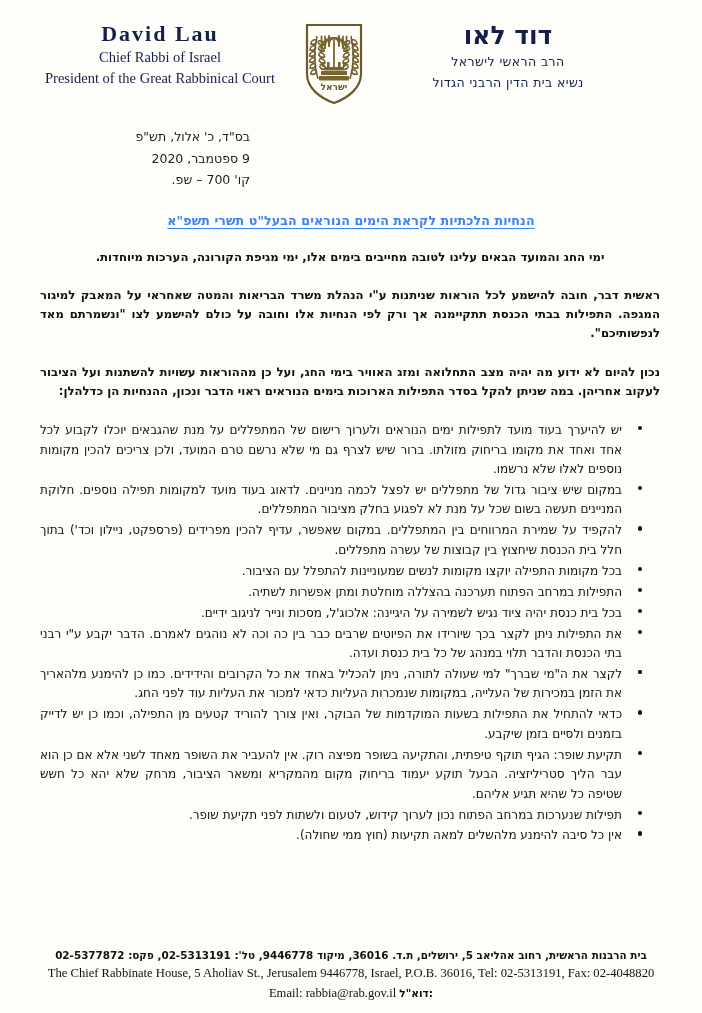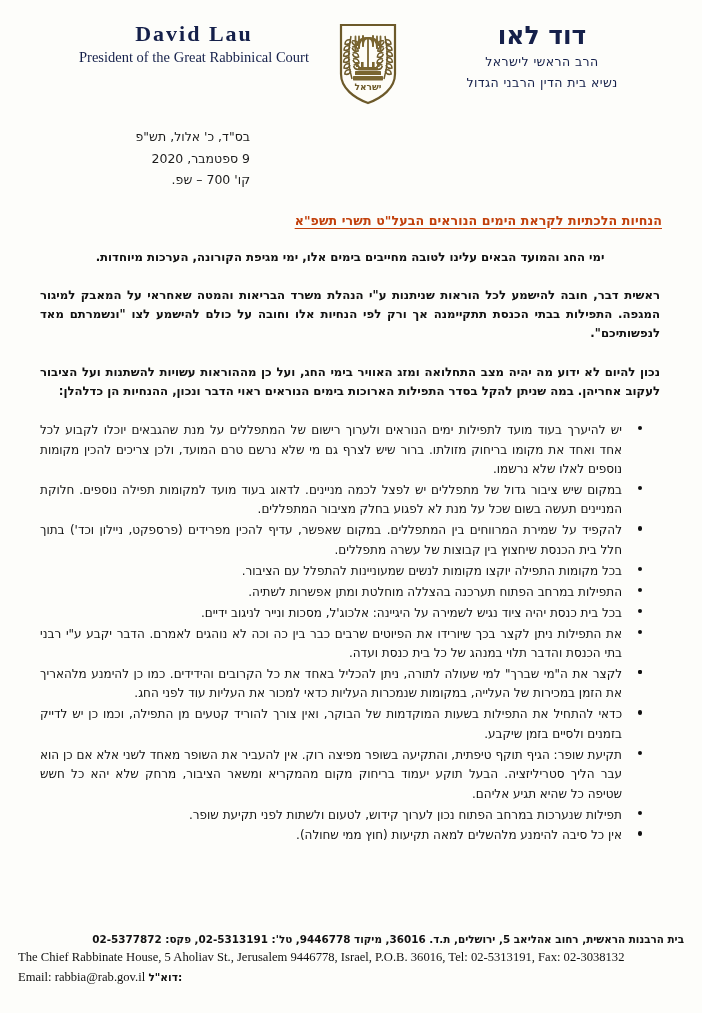--- a/index.html
+++ b/index.html
@@ -16,21 +16,21 @@
     overflow: hidden;
     font-family: "Liberation Serif", "DejaVu Serif", serif;
     color: #1a1a1a;
     box-sizing: border-box;
   }
 
   
   .letterhead {
     display: flex;
     align-items: flex-start;
-    justify-content: flex-end;
+    justify-content: flex-start;
     padding: 18px 26px 0 26px;
     height: 108px;
     box-sizing: border-box;
   }
   .lh-col {
     width: 268px;
     text-align: center;
     color: #15204a;
   }
   .lh-col.en { padding-top: 3px; }
@@ -87,28 +87,29 @@
     font-size: 12.5px;
     line-height: 1.72;
     color: #1c1c1c;
     text-align: right;
   }
   .dateblock div { white-space: nowrap; }
 
   
   .doc-title {
     direction: rtl;
+    text-align: center;
     font-family: "DejaVu Sans", sans-serif;
     font-weight: bold;
     font-size: 12.6px;
     text-decoration: underline;
     text-underline-offset: 3px;
     margin: 22px 40px 0 40px;
     letter-spacing: 0.1px;
-    color: #c2410c;
+    color: #3b82f6;
   }
 
   
   .body-area {
     direction: rtl;
     padding: 0 42px 0 40px;
     margin-top: 20px;
   }
   .para {
     font-family: "DejaVu Sans", sans-serif;
@@ -151,21 +152,22 @@
     height: 4.2px;
     background: #111;
     border-radius: 50%;
   }
 
   
   .footer {
     position: absolute;
     left: 0;
     right: 0;
-    bottom: 26px;
+    bottom: 10px;
+    text-align: center;
     padding: 0 18px;
     box-sizing: border-box;
   }
   .footer-he {
     direction: rtl;
     font-family: "DejaVu Sans", sans-serif;
     font-weight: bold;
     font-size: 10.4px;
     line-height: 1.5;
     color: #111;
@@ -195,20 +197,21 @@
 </style>
 </head>
 <body>
 
 <div class="page">
 
   <div class="letterhead">
 
     <div class="lh-col en">
       <div class="lh-name-en">David Lau</div>
+      <div class="lh-sub-en">Chief Rabbi of Israel</div>
       <div class="lh-sub-en">President of the Great Rabbinical Court</div>
     </div>
 
     <div class="emblem-wrap">
       <svg class="emblem" width="62" height="84" viewBox="0 0 62 84" aria-hidden="true">
 
         <path d="M4 3 H58 V52 C58 66 45 76 31 81 C17 76 4 66 4 52 Z" fill="#fefdf8" stroke="#6d5a2a" stroke-width="2.2"></path>
 
         <g stroke="#6d5a2a" stroke-width="1.5" fill="none">
           <path d="M14 14 C11 28 11 44 15 57"></path>
@@ -300,21 +303,21 @@
       <li><span class="bullet"></span><span>לקצר את ה"מי שברך" למי שעולה לתורה, ניתן להכליל באחד את כל הקרובים והידידים. כמו כן להימנע מלהאריך את הזמן במכירות של העלייה, במקומות שנמכרות העליות כדאי למכור את העליות עוד לפני החג.</span></li>
       <li><span class="bullet"></span><span>כדאי להתחיל את התפילות בשעות המוקדמות של הבוקר, ואין צורך להוריד קטעים מן התפילה, וכמו כן יש לדייק בזמנים ולסיים בזמן שיקבע.</span></li>
       <li><span class="bullet"></span><span>תקיעת שופר: הגיף תוקף טיפתית, והתקיעה בשופר מפיצה רוק. אין להעביר את השופר מאחד לשני אלא אם כן הוא עבר הליך סטריליזציה. הבעל תוקע יעמוד בריחוק מקום מהמקריא ומשאר הציבור, מרחק שלא יהא כל חשש שטיפה כל שהיא תגיע אליהם.</span></li>
       <li><span class="bullet"></span><span>תפילות שנערכות במרחב הפתוח נכון לערוך קידוש, לטעום ולשתות לפני תקיעת שופר.</span></li>
       <li><span class="bullet"></span><span>אין כל סיבה להימנע מלהשלים למאה תקיעות (חוץ ממי שחולה).</span></li>
     </ul>
   </div>
 
   <div class="footer">
     <div class="footer-he">בית הרבנות הראשית, רחוב אהליאב 5, ירושלים, ת.ד. 36016, מיקוד 9446778, טל': 02-5313191, פקס: 02-5377872</div>
-    <div class="footer-en">The Chief Rabbinate House, 5 Aholiav St., Jerusalem 9446778, Israel, P.O.B. 36016, Tel: 02-5313191, Fax: 02-3038132</div>
+    <div class="footer-en">The Chief Rabbinate House, 5 Aholiav St., Jerusalem 9446778, Israel, P.O.B. 36016, Tel: 02-5313191, Fax: 02-4048820</div>
     <div class="footer-email">
       <span>Email:</span>
       <span>rabbia@rab.gov.il</span>
       <span class="he-tag">דוא"ל:</span>
     </div>
   </div>
 
 </div>
 
 </body></html>

